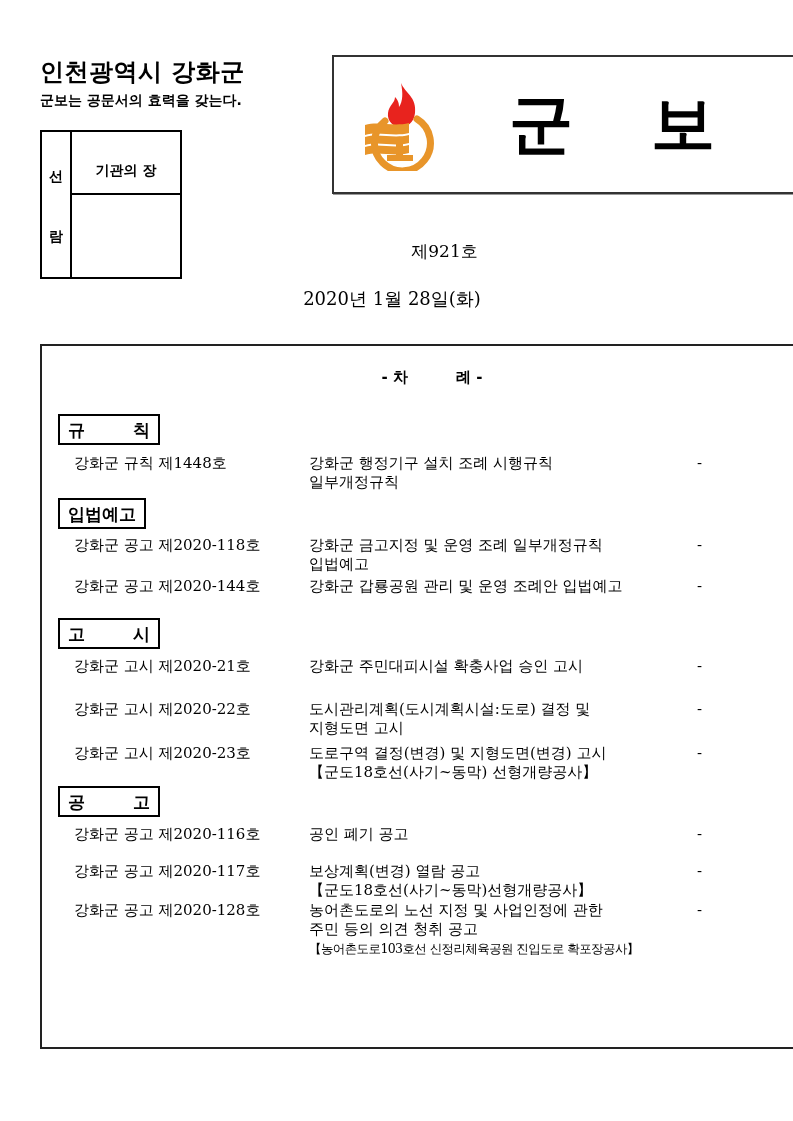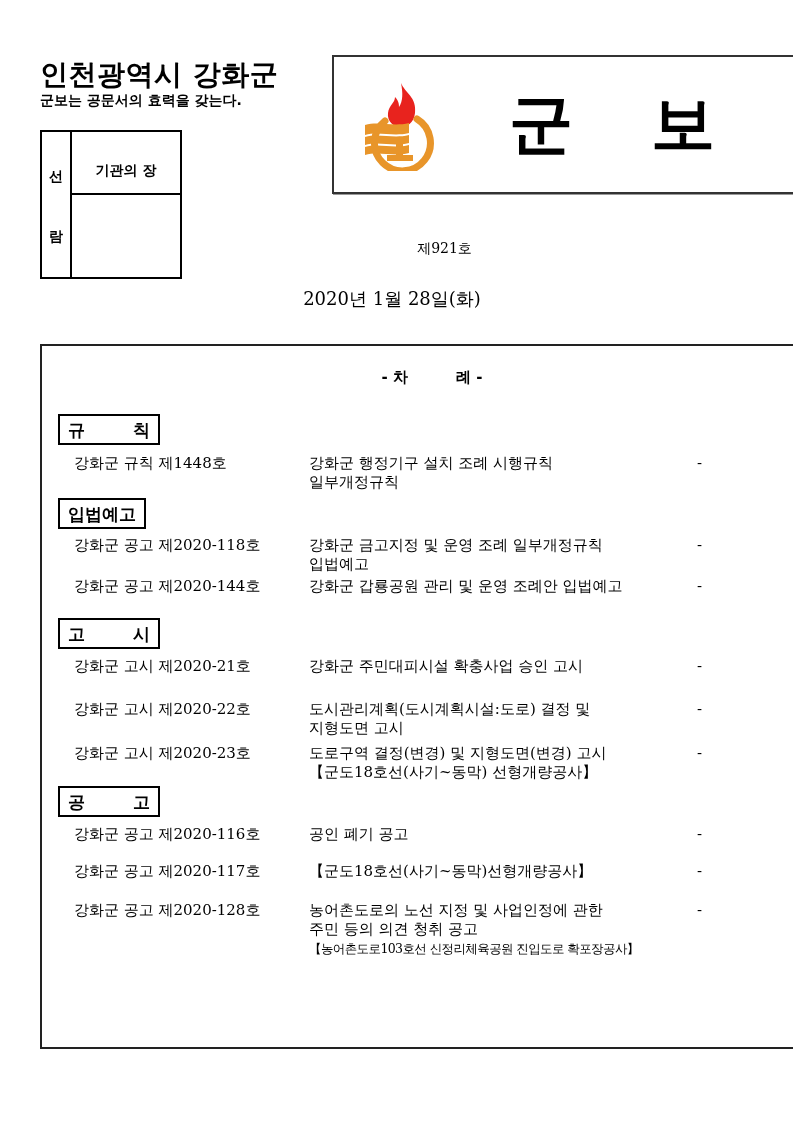--- a/index.html
+++ b/index.html
@@ -1,34 +1,34 @@
 <!DOCTYPE html>
 <html><head>
 <meta charset="utf-8">
 <style>
   html, body { margin: 0; padding: 0; background: #ffffff; }
   body { width: 793px; height: 1121px; position: relative; overflow: hidden; color: #000; }
   .sans { font-family: "DejaVu Sans", "Liberation Sans", sans-serif; }
   .serif { font-family: "DejaVu Serif", "Liberation Serif", serif; }
 
-  .org-title { position: absolute; left: 40px; top: 56px; font-size: 28px; font-weight: bold; letter-spacing: 0.5px; }
+  .org-title { position: absolute; left: 40px; top: 56px; font-size: 24px; font-weight: bold; letter-spacing: 0.5px; }
   .org-sub { position: absolute; left: 40px; top: 92px; font-size: 14px; font-weight: bold; }
 
   .approval { position: absolute; left: 40px; top: 130px; width: 142px; height: 149px; border: 2px solid #000; box-sizing: border-box; }
   .approval .left { position: absolute; left: 0; top: 0; width: 30px; height: 100%; border-right: 2px solid #000; box-sizing: border-box; }
   .approval .left span { position: absolute; left: 0; width: 28px; text-align: center; font-size: 14px; font-weight: bold; }
   .approval .head { position: absolute; left: 30px; top: 0; right: 0; height: 63px; border-bottom: 2px solid #000; box-sizing: border-box; text-align: center; padding-top: 30px; font-size: 14px; font-weight: bold; }
 
   .banner { position: absolute; left: 332px; top: 55px; width: 496px; height: 139px; border: 2px solid #333; box-sizing: border-box; box-shadow: 1px 1px 0 #999; }
   .banner .logo { position: absolute; left: 25px; top: 22px; width: 80px; height: 92px; }
   .banner .title { position: absolute; left: 175px; top: 24px; font-size: 64px; font-weight: bold; letter-spacing: 0; }
   .banner .title span { display: inline-block; }
   .banner .title .gap { width: 78px; }
 
-  .issue-no { position: absolute; left: 0; width: 793px; text-align: center; top: 240px; font-size: 14px; padding-left: 96px; box-sizing: border-box; }
+  .issue-no { position: absolute; left: 0; width: 793px; text-align: center; top: 240px; font-size: 17px; padding-left: 96px; box-sizing: border-box; }
   .issue-date { position: absolute; left: 0; width: 654px; text-align: center; top: 287px; font-size: 18px; padding-left: 130px; box-sizing: border-box; }
 
   .toc { position: absolute; left: 40px; top: 344px; width: 784px; height: 705px; border: 2px solid #222; box-sizing: border-box; }
   .toc-title { position: absolute; left: 0; right: 0; top: 22px; text-align: center; font-size: 15px; font-weight: bold; }
   .toc-title .gap { display: inline-block; width: 48px; }
 
   .sec-label { position: absolute; left: 16px; height: 31px; border: 2px solid #000; box-sizing: border-box; font-size: 17px; font-weight: bold; padding: 3px 8px 0 8px; }
   .sec-spaced { width: 100px; display: flex; justify-content: space-between; }
 
   .entry { position: absolute; left: 0; right: 0; font-size: 15px; line-height: 19px; }
@@ -161,20 +161,21 @@
     <span class="code">강화군 공고 제2020-116호</span>
     <span class="desc">
       <span class="note">공인 폐기 공고</span>
     </span>
     <span class="dash">-</span>
     <span class="page">74</span>
   </div>
   <div class="entry" style="top:516px">
     <span class="code">강화군 공고 제2020-117호</span>
     <span class="desc">
+      <span class="note">보상계획(변경) 열람 공고</span>
       <span class="note">【군도18호선(사기~동막)선형개량공사】</span>
     </span>
     <span class="dash">-</span>
     <span class="page">76</span>
   </div>
   <div class="entry" style="top:555px">
     <span class="code">강화군 공고 제2020-128호</span>
     <span class="desc">
       <span class="note">농어촌도로의 노선 지정 및 사업인정에 관한</span>
       <span class="note">주민 등의 의견 청취 공고</span>

